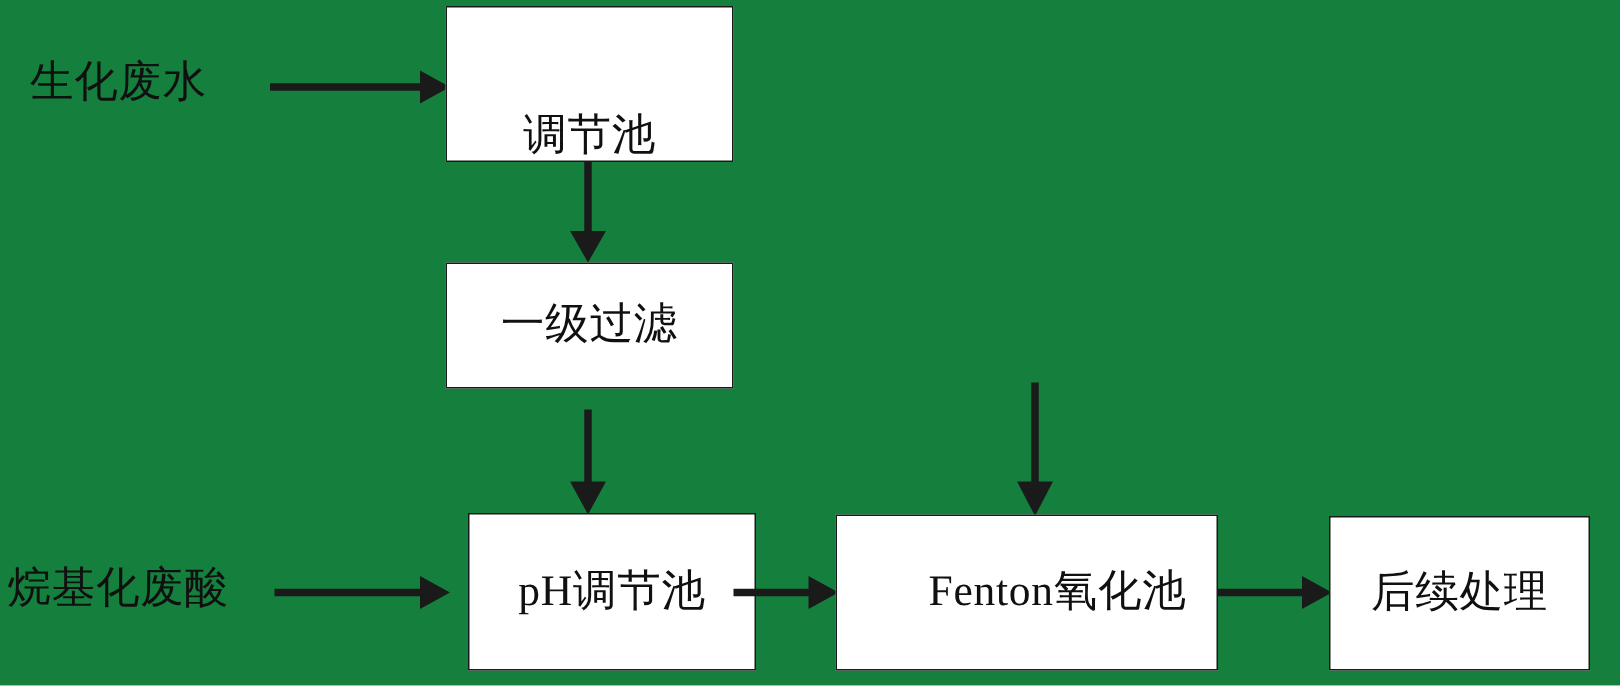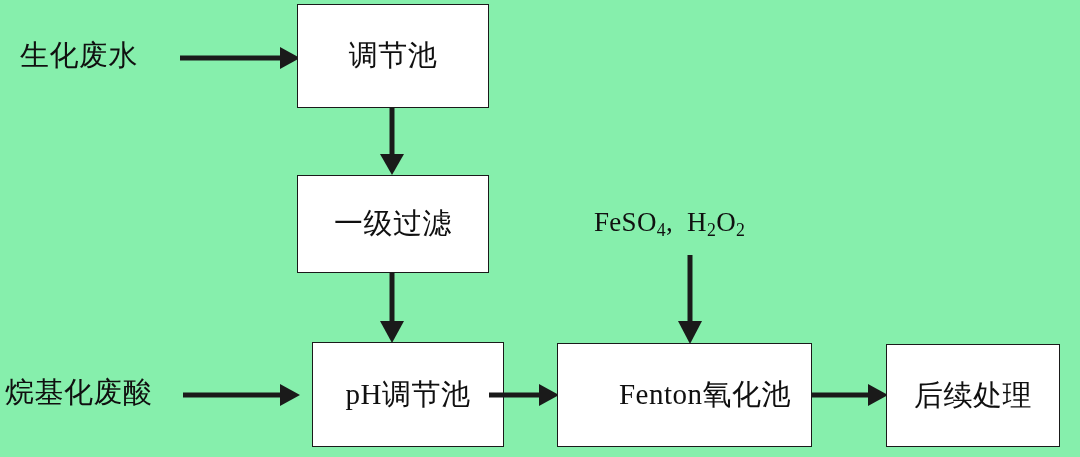--- a/index.html
+++ b/index.html
@@ -5,21 +5,21 @@
 <style>
   html, body {
     margin: 0;
     padding: 0;
     background: #ffffff;
   }
   #canvas {
     position: relative;
     width: 1080px;
     height: 457px;
-    background: #86efac;
+    background: #15803d;
     overflow: hidden;
     font-family: "Liberation Serif", "DejaVu Serif", serif;
   }
   
   .node {
     position: absolute;
     box-sizing: border-box;
     border: 1.5px solid #1a1a1a;
     background: #ffffff;
     display: flex;
@@ -71,32 +71,32 @@
     <span class="txt">生化废水</span>
   </div>
 
   <div class="conn" style="left:180px; top:44px; width:120px; height:28px;">
     <svg width="120" height="28" viewBox="0 0 120 28">
       <line x1="0" y1="14" x2="104" y2="14" stroke="#1a1a1a" stroke-width="5"></line>
       <polygon points="100,3 120,14 100,25" fill="#1a1a1a"></polygon>
     </svg>
   </div>
 
-  <div class="node" style="left:297px; top:4px; width:192px; height:104px;">
+  <div class="node" style="left:297px; top:4px; width:192px; height:104px;align-items:flex-end;">
     <span class="node-label">调节池</span>
   </div>
 
   <div class="conn" style="left:378px; top:108px; width:28px; height:67px;">
     <svg width="28" height="67" viewBox="0 0 28 67">
       <line x1="14" y1="0" x2="14" y2="50" stroke="#1a1a1a" stroke-width="5"></line>
       <polygon points="2,46 26,46 14,67" fill="#1a1a1a"></polygon>
     </svg>
   </div>
 
-  <div class="node" style="left:297px; top:175px; width:192px; height:98px;">
+  <div class="node" style="left:297px; top:175px; width:192px; height:84px;">
     <span class="node-label">一级过滤</span>
   </div>
 
   <div class="conn" style="left:378px; top:273px; width:28px; height:70px;">
     <svg width="28" height="70" viewBox="0 0 28 70">
       <line x1="14" y1="0" x2="14" y2="52" stroke="#1a1a1a" stroke-width="5"></line>
       <polygon points="2,48 26,48 14,70" fill="#1a1a1a"></polygon>
     </svg>
   </div>
 
@@ -115,25 +115,20 @@
     <span class="node-label">pH调节池</span>
   </div>
 
   <div class="conn" style="left:489px; top:381px; width:70px; height:28px;">
     <svg width="70" height="28" viewBox="0 0 70 28">
       <line x1="0" y1="14" x2="54" y2="14" stroke="#1a1a1a" stroke-width="5"></line>
       <polygon points="50,3 70,14 50,25" fill="#1a1a1a"></polygon>
     </svg>
   </div>
 
-  <div class="free-label reagent" style="left:594px; top:209px;">
-    <span class="txt">
-      <span>FeSO</span><sub>4</sub><span>,</span>&nbsp;&nbsp;<span>H</span><sub>2</sub><span>O</span><sub>2</sub>
-    </span>
-  </div>
 
   <div class="conn" style="left:676px; top:255px; width:28px; height:89px;">
     <svg width="28" height="89" viewBox="0 0 28 89">
       <line x1="14" y1="0" x2="14" y2="70" stroke="#1a1a1a" stroke-width="5"></line>
       <polygon points="2,66 26,66 14,89" fill="#1a1a1a"></polygon>
     </svg>
   </div>
 
   <div class="node" style="left:557px; top:343px; width:255px; height:104px;padding-left:41px;">
     <span class="node-label">Fenton氧化池</span>

